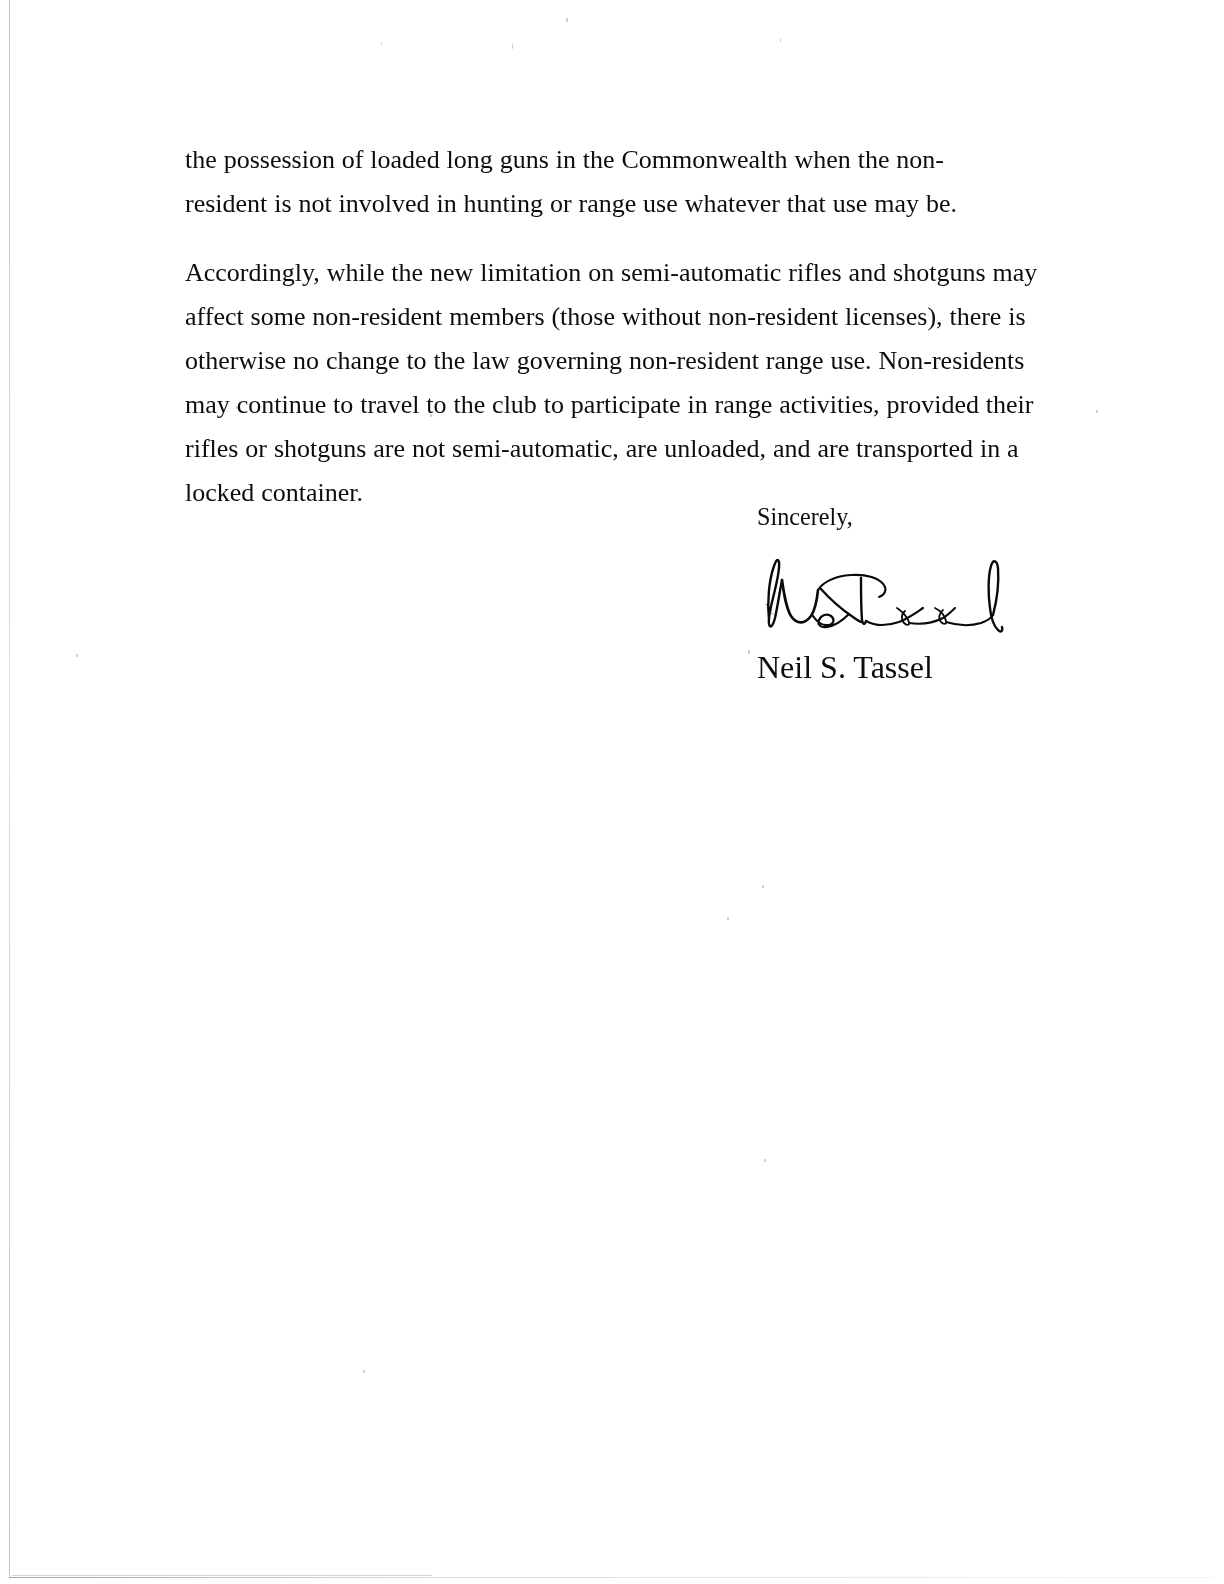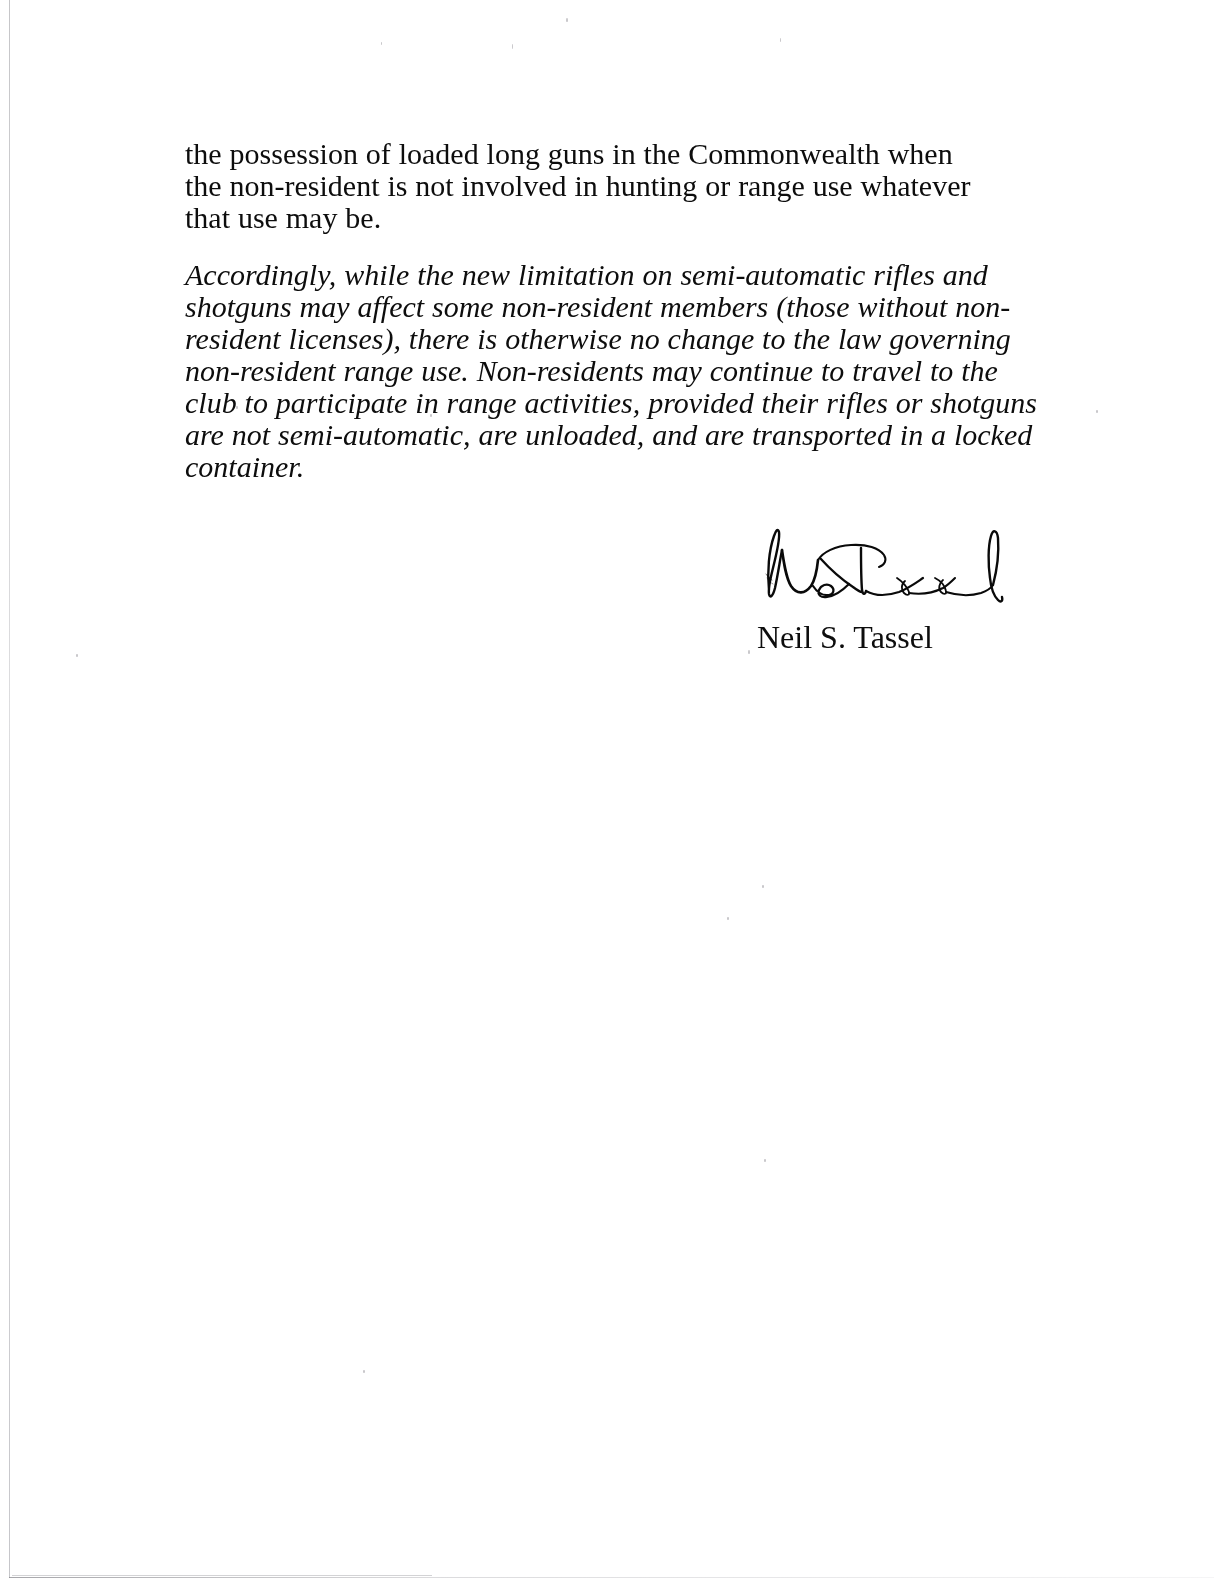--- a/index.html
+++ b/index.html
@@ -61,31 +61,31 @@
 
   .body-text {
     position: absolute;
     left: 185px;
     top: 138px;
     width: 868px;
   }
 
   .para {
     margin: 0 0 25px 0;
-    font-size: 30px;
-    line-height: 32px;
+    font-size: 26px;
+    line-height: 44px;
     letter-spacing: 0.0px;
     word-spacing: 0.4px;
     text-align: left;
     color: #0d0d0d;
   }
   .para:last-child { margin-bottom: 0; }
 
   .para-1 { width: 790px; }
-  .para-2 { width: 868px; font-style: italic; }
+  .para-2 { width: 868px; }
 
   .closing-block {
     position: absolute;
     left: 757px;
     top: 502px;
     width: 330px;
   }
 
   .closing-word {
     font-size: 24.2px;
@@ -137,20 +137,21 @@
   <div class="speck" style="left:727px; top:917px; width:2px; height:3px;"></div>
   <div class="speck" style="left:363px; top:1370px; width:2px; height:3px;"></div>
   <div class="speck" style="left:764px; top:1159px; width:2px; height:3px;"></div>
 
   <div class="body-text">
     <p class="para para-1">the possession of loaded long guns in the Commonwealth when the non-resident is not involved in hunting or range use whatever that use may be.</p>
     <p class="para para-2">Accordingly, while the new limitation on semi-automatic rifles and shotguns may affect some non-resident members (those without non-resident licenses), there is otherwise no change to the law governing non-resident range use. Non-residents may continue to travel to the club to participate in range activities, provided their rifles or shotguns are not semi-automatic, are unloaded, and are transported in a locked container.</p>
   </div>
 
   <div class="closing-block">
+    <div class="closing-word">Sincerely,</div>
 
     <div class="signature-wrap">
       <svg viewBox="0 0 252 92" xmlns="http://www.w3.org/2000/svg" aria-hidden="true">
         <g fill="none" stroke="#0a0a0a" stroke-linecap="round" stroke-linejoin="round">
 
           <path d="M12 74 C10 56, 12 34, 17 20 C19 14, 21 12, 22 16 C23 22, 20 36, 16 52 C13 64, 11 72, 12 78 C13 83, 16 80, 18 72 C21 58, 23 44, 25 34" stroke-width="2.4"></path>
 
           <path d="M9 58 C11 61, 13 63, 15 64" stroke-width="1" opacity="0.55"></path>
           <path d="M10 62 C12 65, 14 67, 16 68" stroke-width="0.9" opacity="0.45"></path>
 

